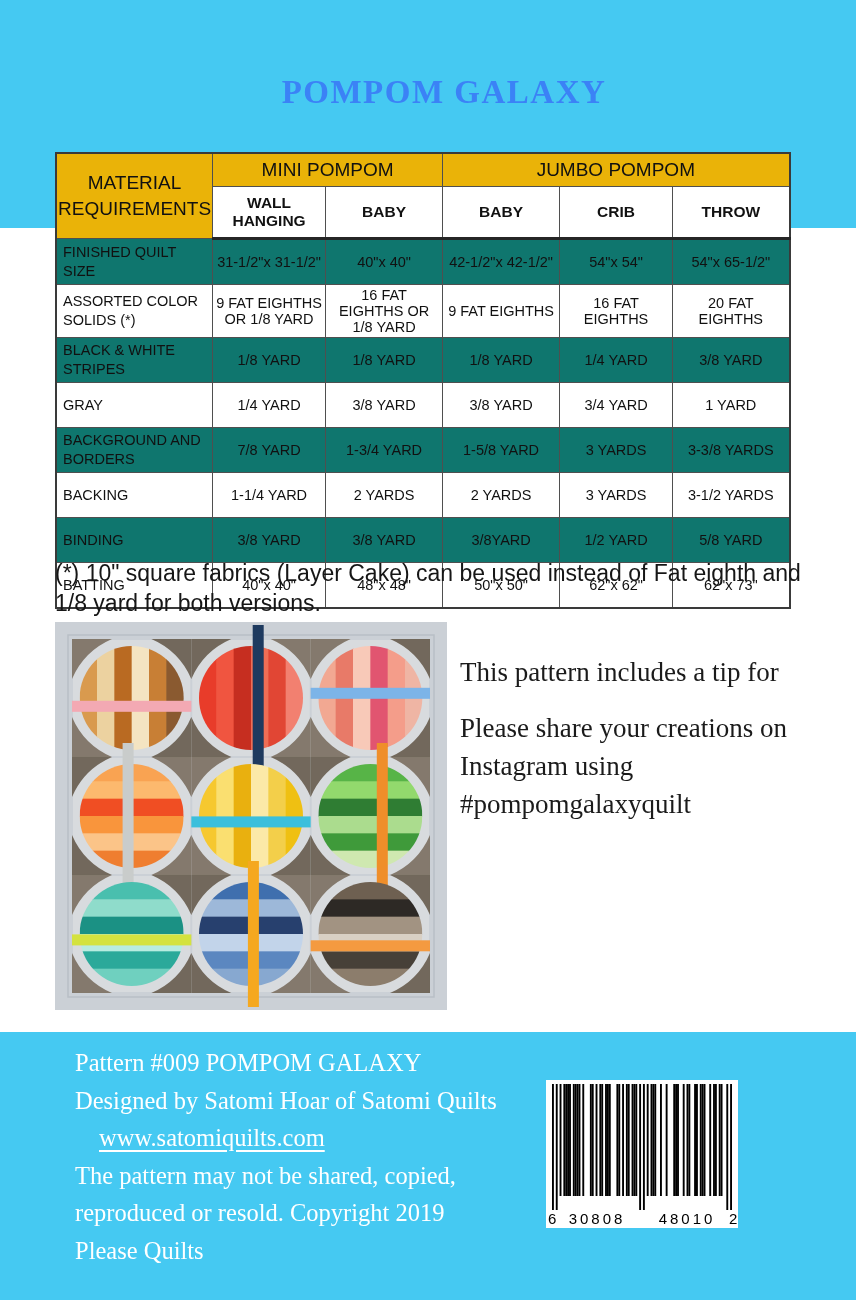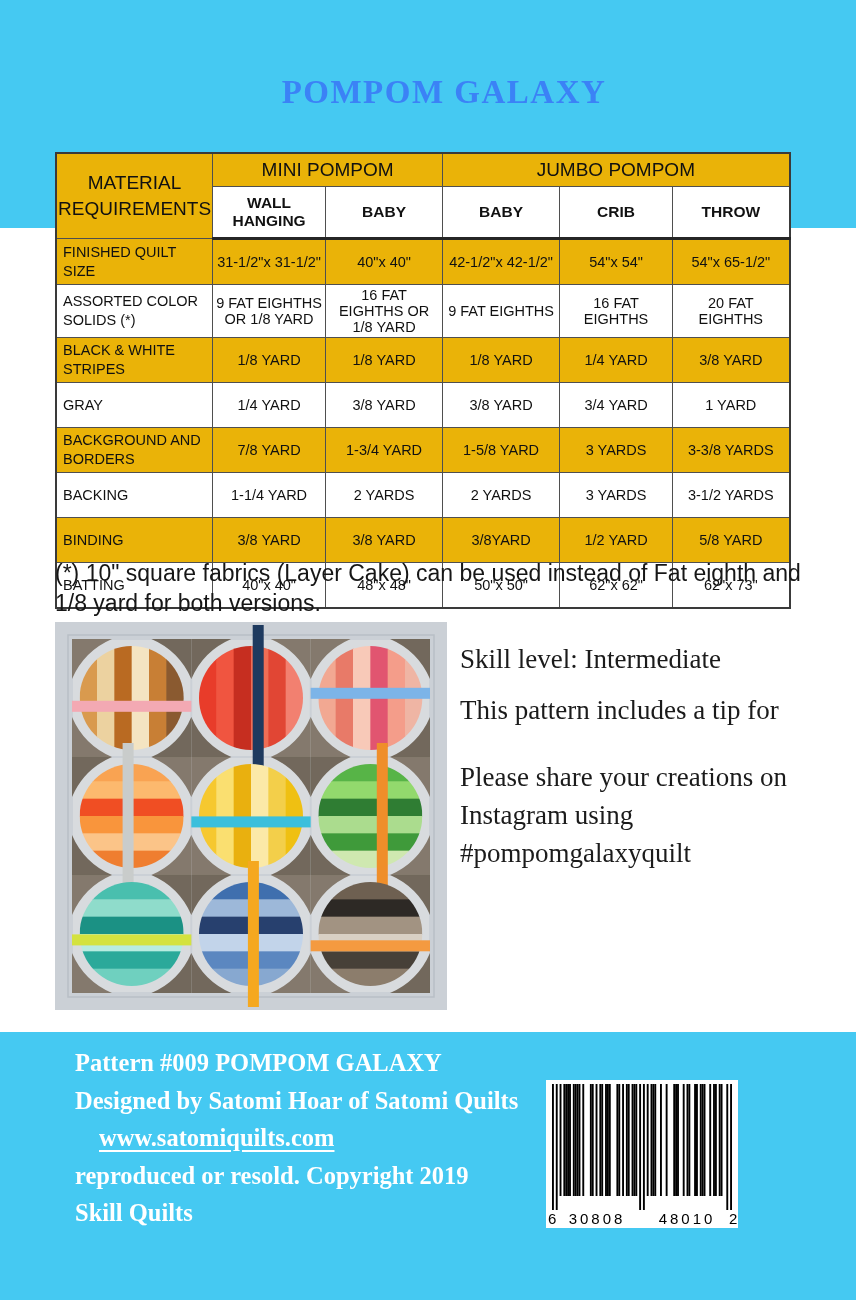--- a/index.html
+++ b/index.html
@@ -15,35 +15,35 @@
   table.req{position:absolute;left:55px;top:152px;border-collapse:collapse;background:#ffffff;
             color:#111;border:2px solid #3a3a3a;table-layout:fixed;}
   table.req th,table.req td{border:1px solid #4f4f4f;overflow:hidden;}
   tr.group-row th{height:30px;font-weight:normal;font-size:19px;background:#eab308;}
   th.corner{background:#ffffff;font-weight:normal;font-size:15px;line-height:1.35;
             border-bottom:3px solid #262626;}
   tr.col-row th{height:48px;font-weight:bold;font-size:15.5px;background:#ffffff;
                 border-bottom:3px solid #262626;}
   tbody td{height:40px;font-size:14.5px;text-align:center;padding:2px 3px;}
   tbody td.rowlabel{text-align:left;padding:2px 4px 2px 6px;line-height:1.3;}
-  tbody tr.alt{background:#eab308;}
+  tbody tr.alt{background:#0f766e;}
   
   .footnote{position:absolute;left:55px;top:558px;width:748px;font-size:23px;
             color:#161616;line-height:1.32;}
   
   .quilt{position:absolute;left:55px;top:622px;width:392px;height:388px;}
   
   .info{position:absolute;left:460px;top:640px;width:396px;
         font-family:"Liberation Serif",serif;font-size:27px;color:#1b1b1b;}
   .info .line{line-height:38px;}
   .info .tip{margin-top:13px;}
-  .info .share{margin-top:29px;}
+  .info .share{margin-top:18px;}
   
   .footer-text{position:absolute;left:75px;top:1044px;width:480px;color:#ffffff;
-               font-family:"Liberation Serif",serif;font-weight:bold;font-size:24.5px;}
+               font-family:"Liberation Serif",serif;font-weight:normal;font-size:24.5px;}
   .footer-text .fline{line-height:37.5px;}
   .footer-text .fline.underline span{text-decoration:underline;text-underline-offset:4px;margin-left:24px;}
   
   .barcode{position:absolute;left:546px;top:1080px;width:192px;height:148px;background:#ffffff;}
 </style>
 </head>
 <body>
 
 <div class="page">
 
@@ -297,37 +297,37 @@
           <rect x="263.3333333333333" y="277.3333333333333" width="104" height="17.933333333333334" fill="#2d2925"></rect>
           <rect x="263.3333333333333" y="294.6666666666667" width="104" height="17.933333333333334" fill="#a29382"></rect>
           <rect x="263.3333333333333" y="312" width="104" height="17.933333333333334" fill="#d9d0c4"></rect>
           <rect x="263.3333333333333" y="329.3333333333333" width="104" height="17.933333333333334" fill="#474038"></rect>
           <rect x="263.3333333333333" y="346.66666666666663" width="104" height="17.933333333333334" fill="#8c7d6c"></rect>
         </g>
         <rect x="255.66666666666666" y="318.3" width="119.33333333333333" height="11" fill="#f49a40"></rect>
       </svg></div>
 
   <div class="info">
-    <div class="line skill">Skill level: Intermediate</div>
     <div class="tip">
         <div class="line">This pattern includes a tip for</div>
       </div>
     <div class="share">
         <div class="line">Please share your creations on</div>
         <div class="line">Instagram using</div>
         <div class="line">#pompomgalaxyquilt</div>
       </div>
   </div>
 
   <div class="footer-text">
       <div class="fline"><span>Pattern #009 POMPOM GALAXY</span></div>
       <div class="fline"><span>Designed by Satomi Hoar of Satomi Quilts</span></div>
       <div class="fline underline"><span>www.satomiquilts.com</span></div>
+      <div class="fline"><span>The pattern may not be shared, copied,</span></div>
       <div class="fline"><span>reproduced or resold. Copyright 2019</span></div>
-      <div class="fline"><span>Skill Quilts</span></div>
+      <div class="fline"><span>Please Quilts</span></div>
     </div>
 
   <div class="barcode"><svg xmlns="http://www.w3.org/2000/svg" width="192" height="148" viewBox="0 0 192 148">
         <rect x="6.00" y="4" width="1.89" height="126" fill="#000"></rect>
         <rect x="9.79" y="4" width="1.89" height="126" fill="#000"></rect>
         <rect x="13.58" y="4" width="1.89" height="112" fill="#000"></rect>
         <rect x="17.37" y="4" width="1.89" height="112" fill="#000"></rect>
         <rect x="19.26" y="4" width="1.89" height="112" fill="#000"></rect>
         <rect x="21.16" y="4" width="1.89" height="112" fill="#000"></rect>
         <rect x="23.05" y="4" width="1.89" height="112" fill="#000"></rect>

